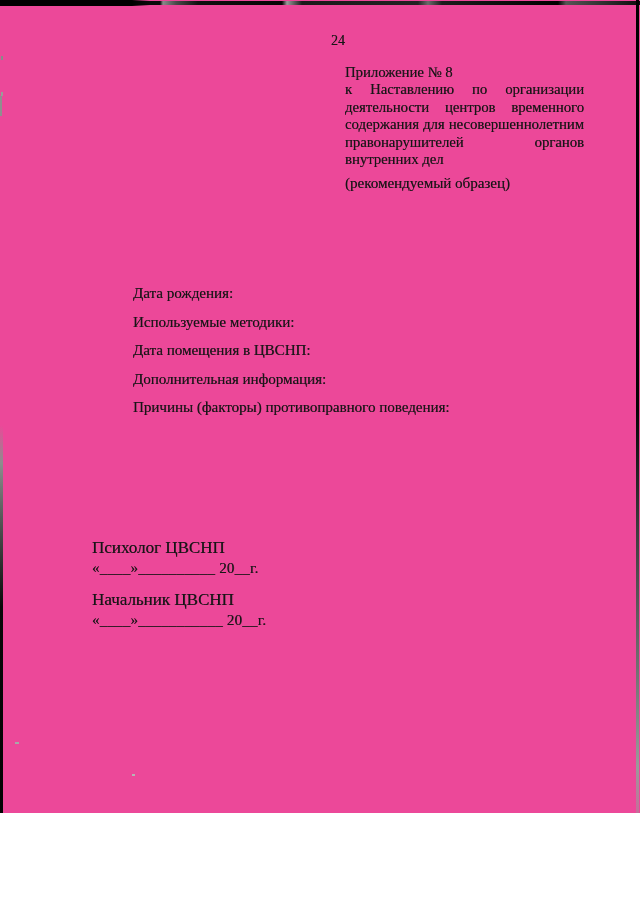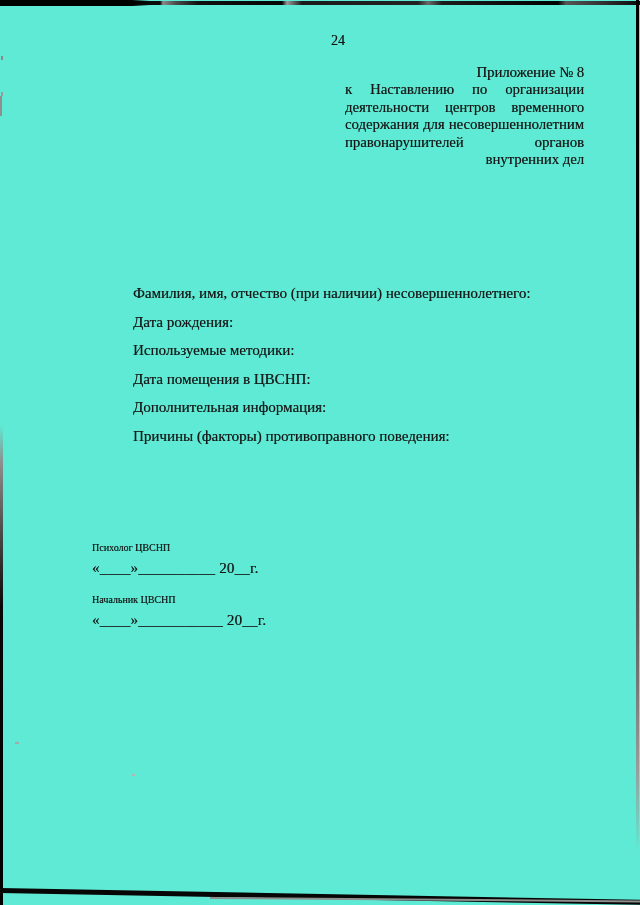--- a/index.html
+++ b/index.html
@@ -2,22 +2,22 @@
 <html lang="ru"><head>
 <meta charset="utf-8">
 <style>
   * { margin: 0; padding: 0; box-sizing: border-box; }
   html, body { background: #ffffff; }
   body { width: 640px; height: 905px; overflow: hidden; }
 
   .page {
     position: relative;
     width: 640px;
-    height: 905px;
-    background: #5eead4;
+    height: 813px;
+    background: #ec4899;
     overflow: hidden;
     font-family: "Liberation Serif", "DejaVu Serif", serif;
     color: #161616;
   }
 
   .ink { text-shadow: 0.35px 0 0 rgba(10,10,10,0.55); }
 
   
   .top-border {
     position: absolute; top: 1px; left: 0; width: 640px; height: 4px;
@@ -66,21 +66,21 @@
   
   .page-number {
     position: absolute; left: 331px; top: 33px;
     font-size: 14px; line-height: 15px;
   }
 
   .appendix-block {
     position: absolute; left: 345px; top: 64px; width: 239px;
     font-size: 14.7px; line-height: 17.4px;
   }
-  .appendix-line { text-align: right; white-space: nowrap; }
+  .appendix-line { text-align: left; white-space: nowrap; }
   .appendix-line.just {
     white-space: normal;
     text-align: justify;
     text-align-last: justify;
   }
   .appendix-note {
     position: absolute; left: 345px; top: 175px;
     font-size: 15px; line-height: 17px; white-space: nowrap;
   }
 
@@ -95,21 +95,21 @@
   }
   .field-line {
     font-size: 15px; line-height: 18.6px;
     margin-bottom: 10px;
     white-space: nowrap;
   }
 
   .signature-block { position: absolute; left: 92px; width: 320px; }
   .signature-block.first { top: 537px; }
   .signature-block.second { top: 589px; }
-  .signature-role { font-size: 10px; line-height: 21px; white-space: nowrap; }
+  .signature-role { font-size: 17px; line-height: 21px; white-space: nowrap; }
   .signature-date { font-size: 15px; line-height: 21px; white-space: nowrap; letter-spacing: 0.2px; }
 </style>
 </head>
 <body>
 
 <div class="page">
 
   <div class="top-border"></div>
   <div class="top-border-thick"></div>
   <div class="right-border"></div>
@@ -125,24 +125,24 @@
   <div class="page-number ink">24</div>
 
   <div class="appendix-block ink">
     <div class="appendix-line">Приложение № 8</div>
     <div class="appendix-line just">к Наставлению по организации</div>
     <div class="appendix-line just">деятельности центров временного</div>
     <div class="appendix-line just">содержания для несовершеннолетним</div>
     <div class="appendix-line just">правонарушителей органов</div>
     <div class="appendix-line">внутренних дел</div>
   </div>
+  <div class="appendix-note ink">(рекомендуемый образец)</div>
 
 
   <div class="fields">
-    <div class="field-line ink">Фамилия, имя, отчество (при наличии) несовершеннолетнего:</div>
     <div class="field-line ink">Дата рождения:</div>
     <div class="field-line ink">Используемые методики:</div>
     <div class="field-line ink">Дата помещения в ЦВСНП:</div>
     <div class="field-line ink">Дополнительная информация:</div>
     <div class="field-line ink">Причины (факторы) противоправного поведения:</div>
   </div>
 
   <div class="signature-block first">
     <div class="signature-role ink">Психолог ЦВСНП</div>
     <div class="signature-date ink">«____»__________ 20__г.</div>

